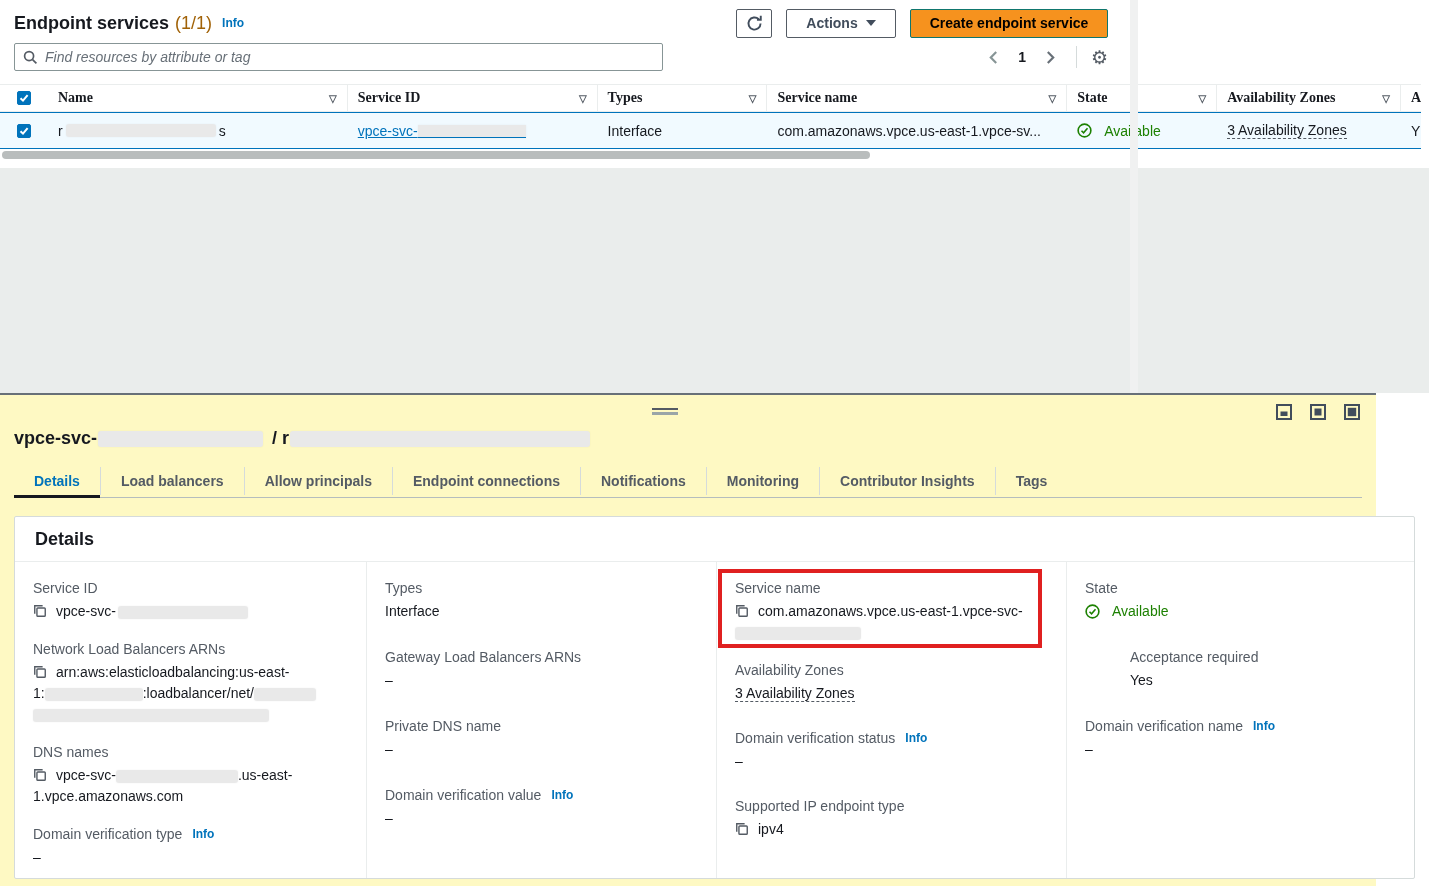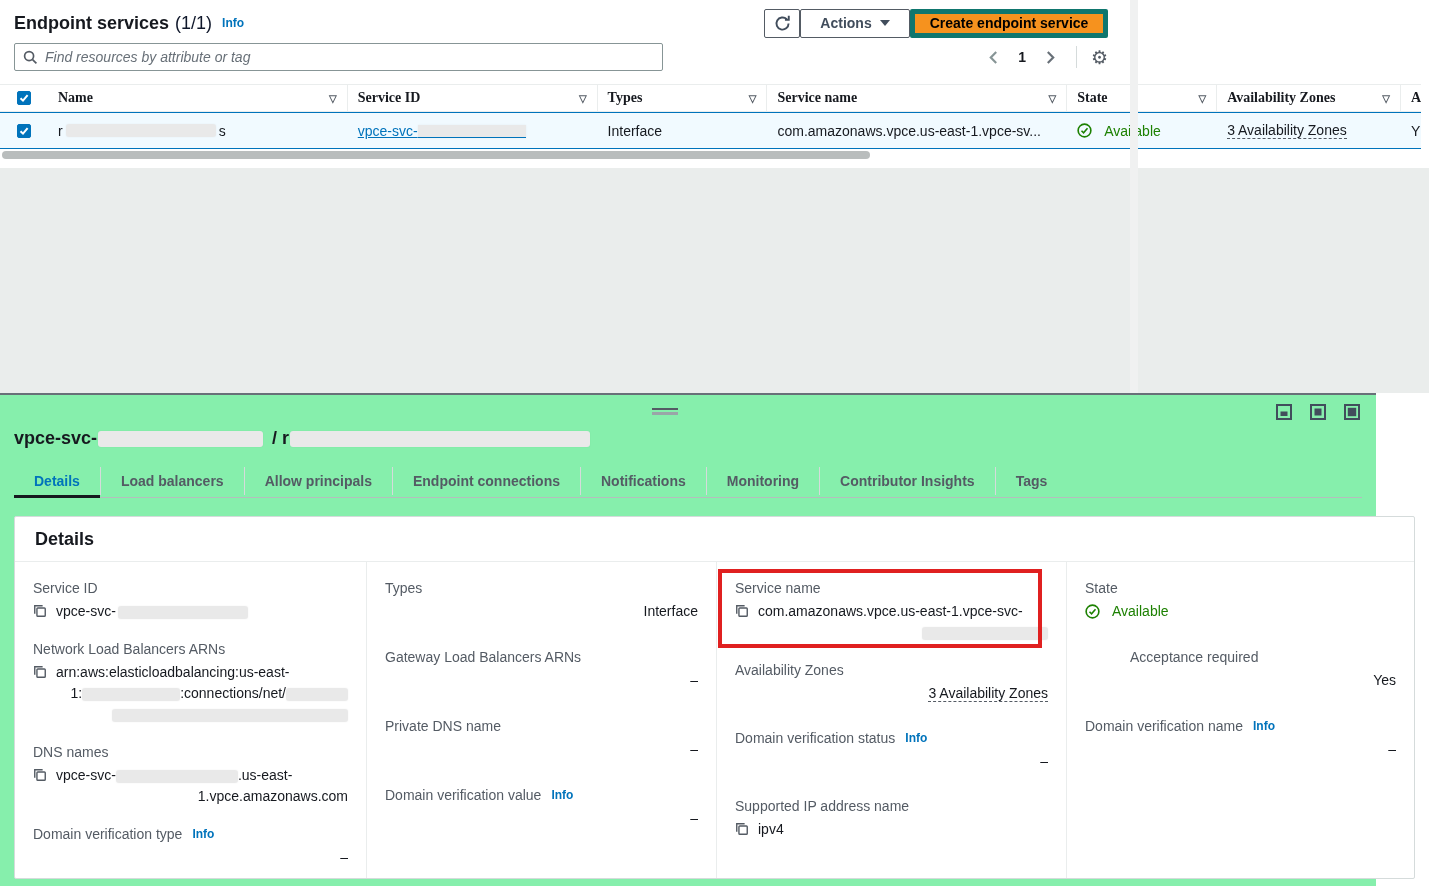--- a/index.html
+++ b/index.html
@@ -4,28 +4,28 @@
 <style>
   * { margin:0; padding:0; box-sizing:border-box; }
   html,body { background:#fff; }
   body { font-family:"Liberation Sans", sans-serif; color:#16191f; }
   .page { position:relative; width:1429px; height:886px; background:#fff; overflow:hidden; }
 
   
   .top-pane { position:absolute; left:0; top:0; width:1138px; height:393px; background:#fff; }
   .hdr-row { position:absolute; left:14px; top:8px; right:30px; height:30px; display:flex; align-items:center; }
   .page-title { font-size:18px; font-weight:bold; color:#16191f; }
-  .page-count { font-size:18px; font-weight:normal; color:#0f172a; margin-left:6px; }
+  .page-count { font-size:18px; font-weight:normal; color:#a16207; margin-left:6px; }
   .info-link { font-size:12px; font-weight:bold; color:#0073bb; margin-left:10px; cursor:pointer; }
-  .hdr-actions { margin-left:auto; display:flex; align-items:center; }
+  .hdr-actions { margin-left:auto; display:flex; align-items:center; gap:14px; }
   .btn { height:29px; border:1px solid #545b64; border-radius:2px; background:#fff; display:flex; align-items:center; justify-content:center; font-size:14px; font-weight:bold; color:#414d5c; cursor:pointer; }
   .btn-icon { width:36px; }
   .btn-actions { width:110px; gap:8px; }
   .caret-down { width:0; height:0; border-left:5px solid transparent; border-right:5px solid transparent; border-top:6px solid #414d5c; display:inline-block; }
-  .btn-primary { width:198px; background:#f6921e; border:5px solid #0f766e; color:#000; }
+  .btn-primary { width:198px; background:#f6921e; border:1px solid #0f766e; color:#000; }
 
   .search-row { position:absolute; left:14px; top:43px; right:30px; height:28px; display:flex; align-items:center; }
   .search-box { width:649px; height:28px; border:1px solid #879596; border-radius:2px; background:#fff; display:flex; align-items:center; padding:0 8px; gap:7px; }
   .search-box input { border:none; outline:none; flex:1; font-size:14px; font-style:italic; color:#545b64; font-family:"Liberation Sans",sans-serif; background:transparent; }
   .search-box input::placeholder { color:#687078; font-style:italic; }
   .pagination { margin-left:auto; display:flex; align-items:center; gap:10px; }
   .pg-chev { width:22px; height:22px; display:flex; align-items:center; justify-content:center; cursor:pointer; }
   .pg-num { font-size:14px; font-weight:bold; color:#16191f; padding:0 4px; cursor:pointer; }
   .pg-sep { width:1px; height:22px; background:#d5dbdb; margin:0 4px; }
   .gear { font-size:19px; color:#545b64; cursor:pointer; line-height:1; }
@@ -54,21 +54,21 @@
 
   .redact { display:inline-block; height:13px; background:#e9e9e9; border-radius:3px; vertical-align:middle; box-shadow:0 0 2px rgba(0,0,0,0.06); }
   .redact.tall { height:16px; }
 
   .hscroll { position:absolute; left:0; top:150px; width:1421px; height:10px; }
   .hscroll .thumb { position:absolute; left:2px; top:1px; width:868px; height:8px; border-radius:4px; background:#b9bdbd; cursor:pointer; }
   .gray-fill { position:absolute; left:0; top:168px; width:1429px; height:225px; background:#eaedec; }
   .vstrip { position:absolute; right:0; top:0; width:8px; height:393px; background:#f0f1f1; }
 
   
-  .bottom-pane { position:absolute; left:0; top:393px; width:1376px; height:493px; background:#86efac; border-top:2px solid #687078;text-align:right; }
+  .bottom-pane { position:absolute; left:0; top:393px; width:1376px; height:493px; background:#fef9c3; border-top:2px solid #687078; }
   .drag-handle { position:absolute; left:652px; top:13px; width:26px; cursor:row-resize; }
   .drag-handle .l1 { height:2px; background:#545b64; }
   .drag-handle .l2 { height:3px; background:#9aa5a8; margin-top:2px; }
   .pane-icons { position:absolute; right:16px; top:9px; display:flex; gap:18px; }
   .pane-icons svg { cursor:pointer; }
 
   .panel-title { position:absolute; left:14px; top:33px; font-size:18px; font-weight:bold; white-space:nowrap; }
 
   .tabs { position:absolute; left:14px; top:72px; right:14px; height:31px; display:flex; border-bottom:1px solid #b5bdbd; }
   .tab { padding:0 20px; display:flex; align-items:center; font-size:14px; font-weight:bold; color:#545b64; cursor:pointer; position:relative; border-right:1px solid #d5dbdb; height:28px; margin-top:0; }
@@ -276,21 +276,21 @@
           </div>
           <div class="field">
             <div class="f-label">Network Load Balancers ARNs</div>
             <div class="f-value copyline">
               <svg class="copy-ic" width="14" height="14" viewBox="0 0 16 16" fill="none" stroke="#545b64" stroke-width="1.6">
                   <rect x="4.5" y="4.5" width="9.5" height="9.5" rx="1"></rect>
                   <path d="M11 2H2v9"></path>
                 </svg>
               <span class="wrapval"><span>arn:aws:elasticloadbalancing:us-east-</span></span>
             </div>
-            <div class="f-value wrapval"><span>1:</span><span class="redact" style="width:98px;"></span><span>:connections/net/</span><span class="redact" style="width:62px;"></span></div>
+            <div class="f-value wrapval"><span>1:</span><span class="redact" style="width:98px;"></span><span>:loadbalancer/net/</span><span class="redact" style="width:62px;"></span></div>
             <div class="f-value"><span class="redact" style="width:236px;"></span></div>
           </div>
           <div class="field">
             <div class="f-label">DNS names</div>
             <div class="f-value copyline">
               <svg class="copy-ic" width="14" height="14" viewBox="0 0 16 16" fill="none" stroke="#545b64" stroke-width="1.6">
                   <rect x="4.5" y="4.5" width="9.5" height="9.5" rx="1"></rect>
                   <path d="M11 2H2v9"></path>
                 </svg>
               <span class="wrapval"><span>vpce-svc-</span><span class="redact" style="width:122px;"></span><span>.us-east-</span></span>
@@ -345,21 +345,21 @@
             <div class="f-value"><span class="dashed-u">3 Availability Zones</span></div>
           </div>
           <div class="field" style="margin-top:26px;">
             <div class="f-label">
                 <span>Domain verification status</span>
                 <span class="info-link" style="margin-left:0;">Info</span>
               </div>
             <div class="f-value">–</div>
           </div>
           <div class="field" style="margin-top:26px;">
-            <div class="f-label">Supported IP address name</div>
+            <div class="f-label">Supported IP endpoint type</div>
             <div class="f-value copyline">
               <svg class="copy-ic" width="14" height="14" viewBox="0 0 16 16" fill="none" stroke="#545b64" stroke-width="1.6">
                   <rect x="4.5" y="4.5" width="9.5" height="9.5" rx="1"></rect>
                   <path d="M11 2H2v9"></path>
                 </svg>
               <span>ipv4</span>
             </div>
           </div>
         </div>
 

